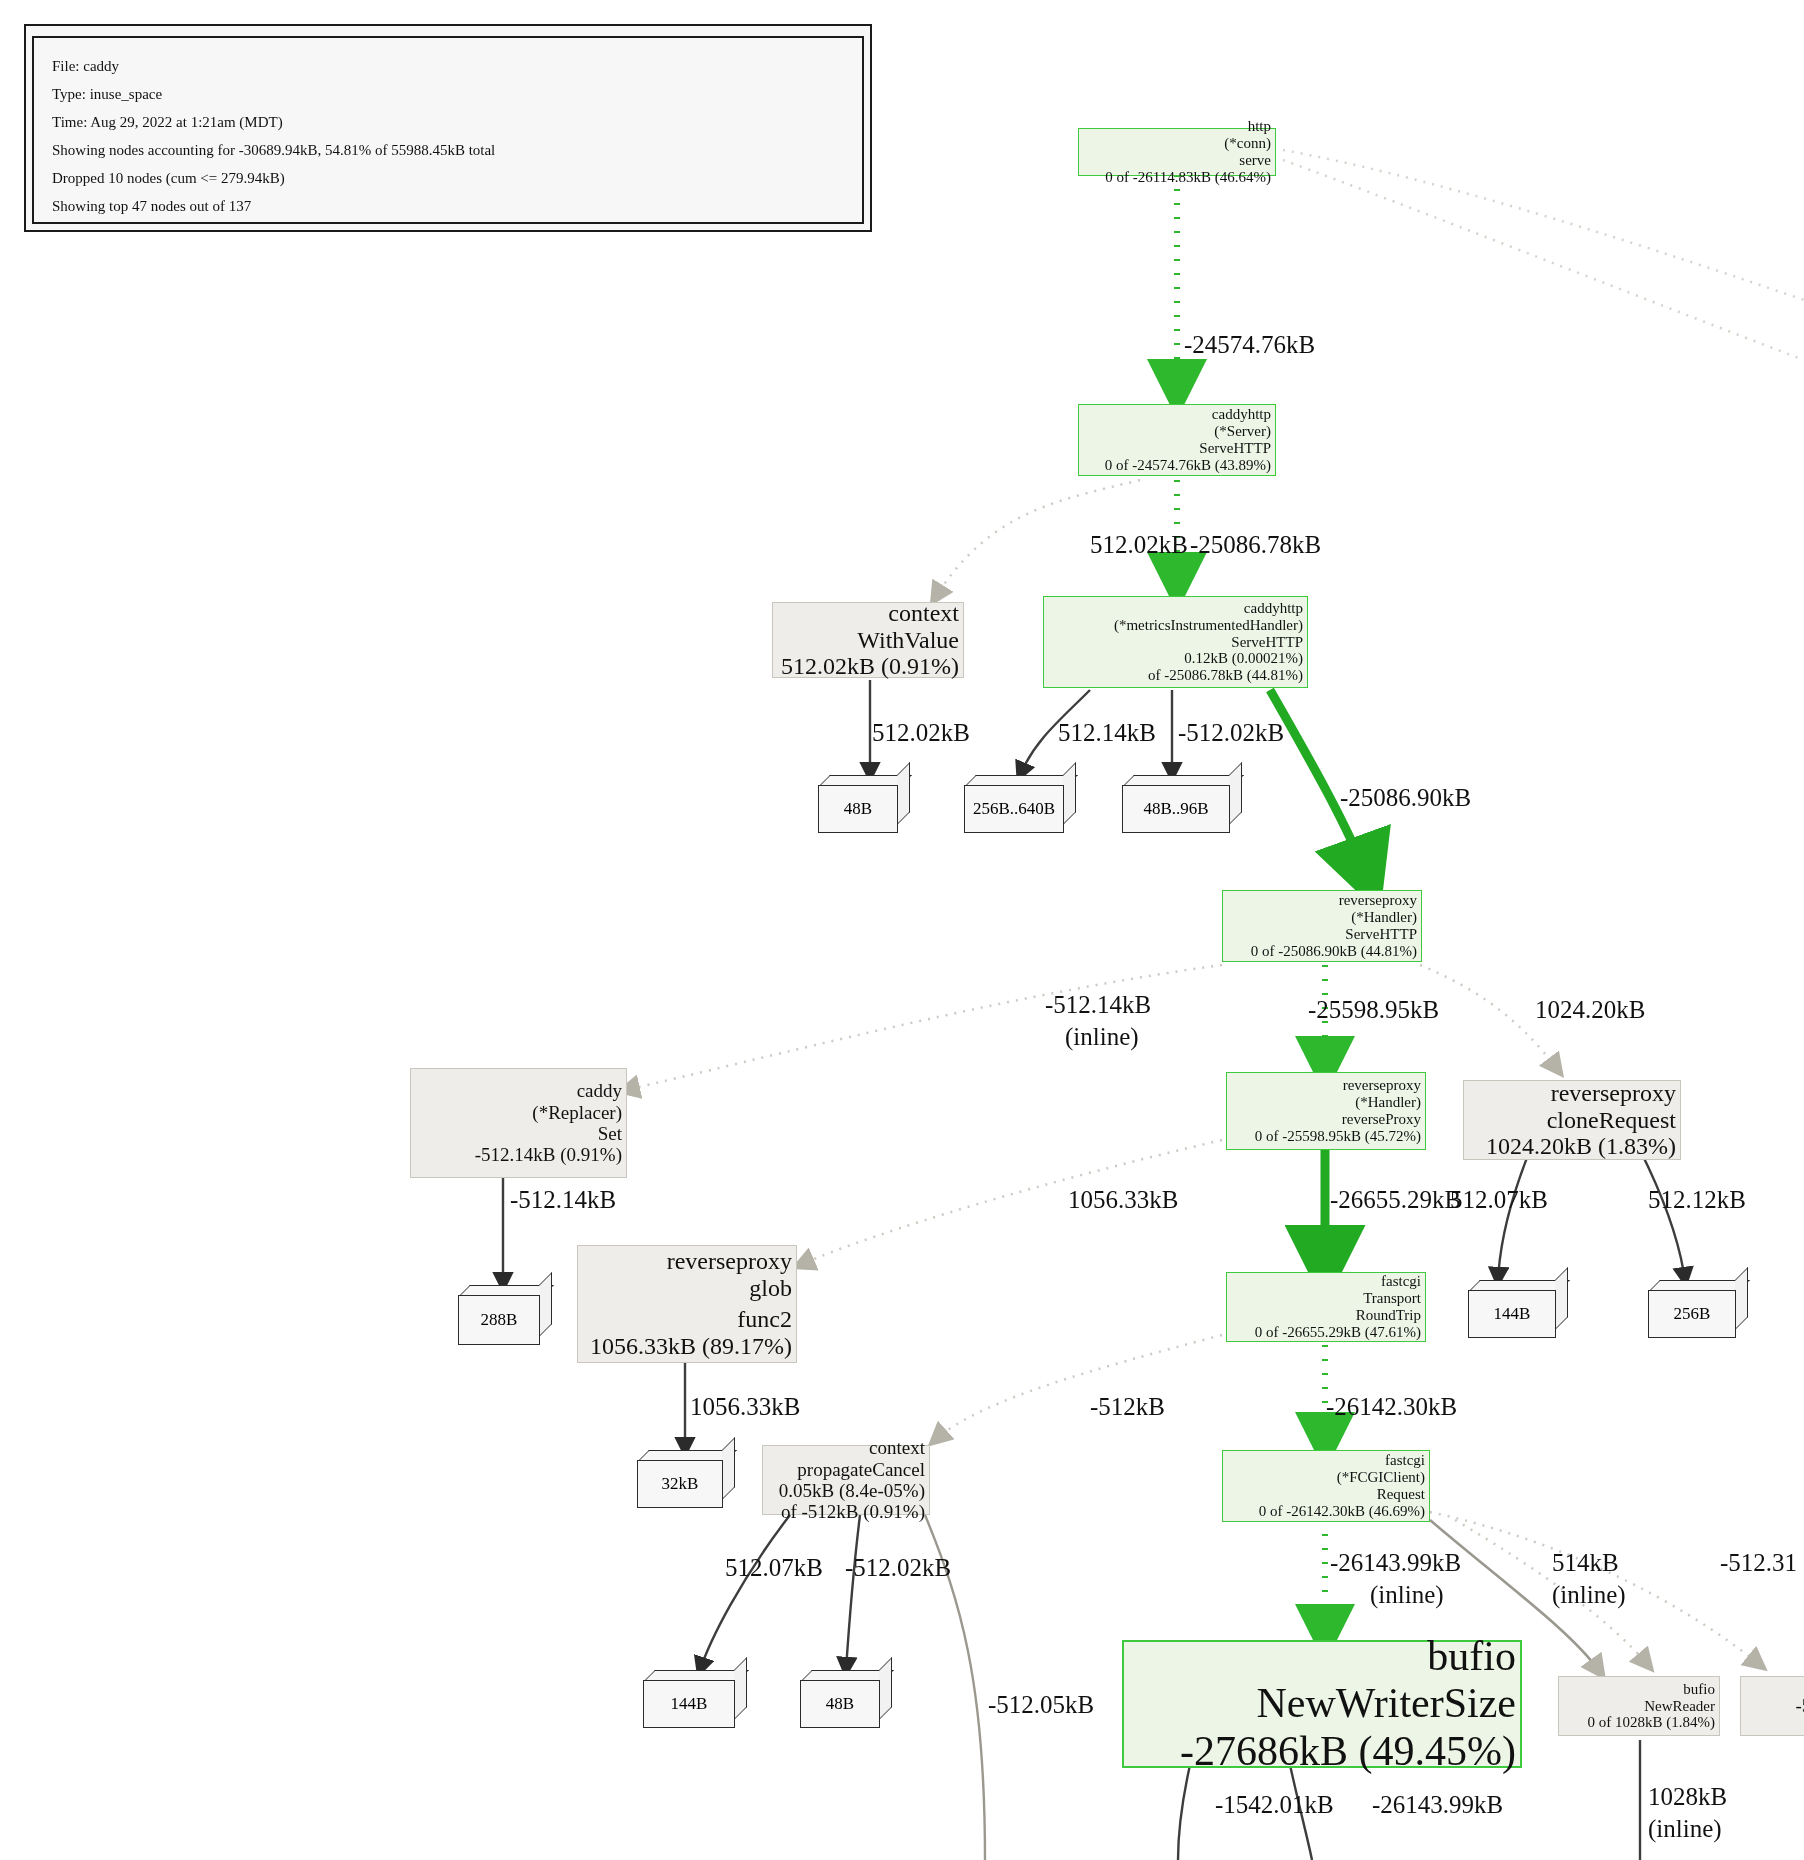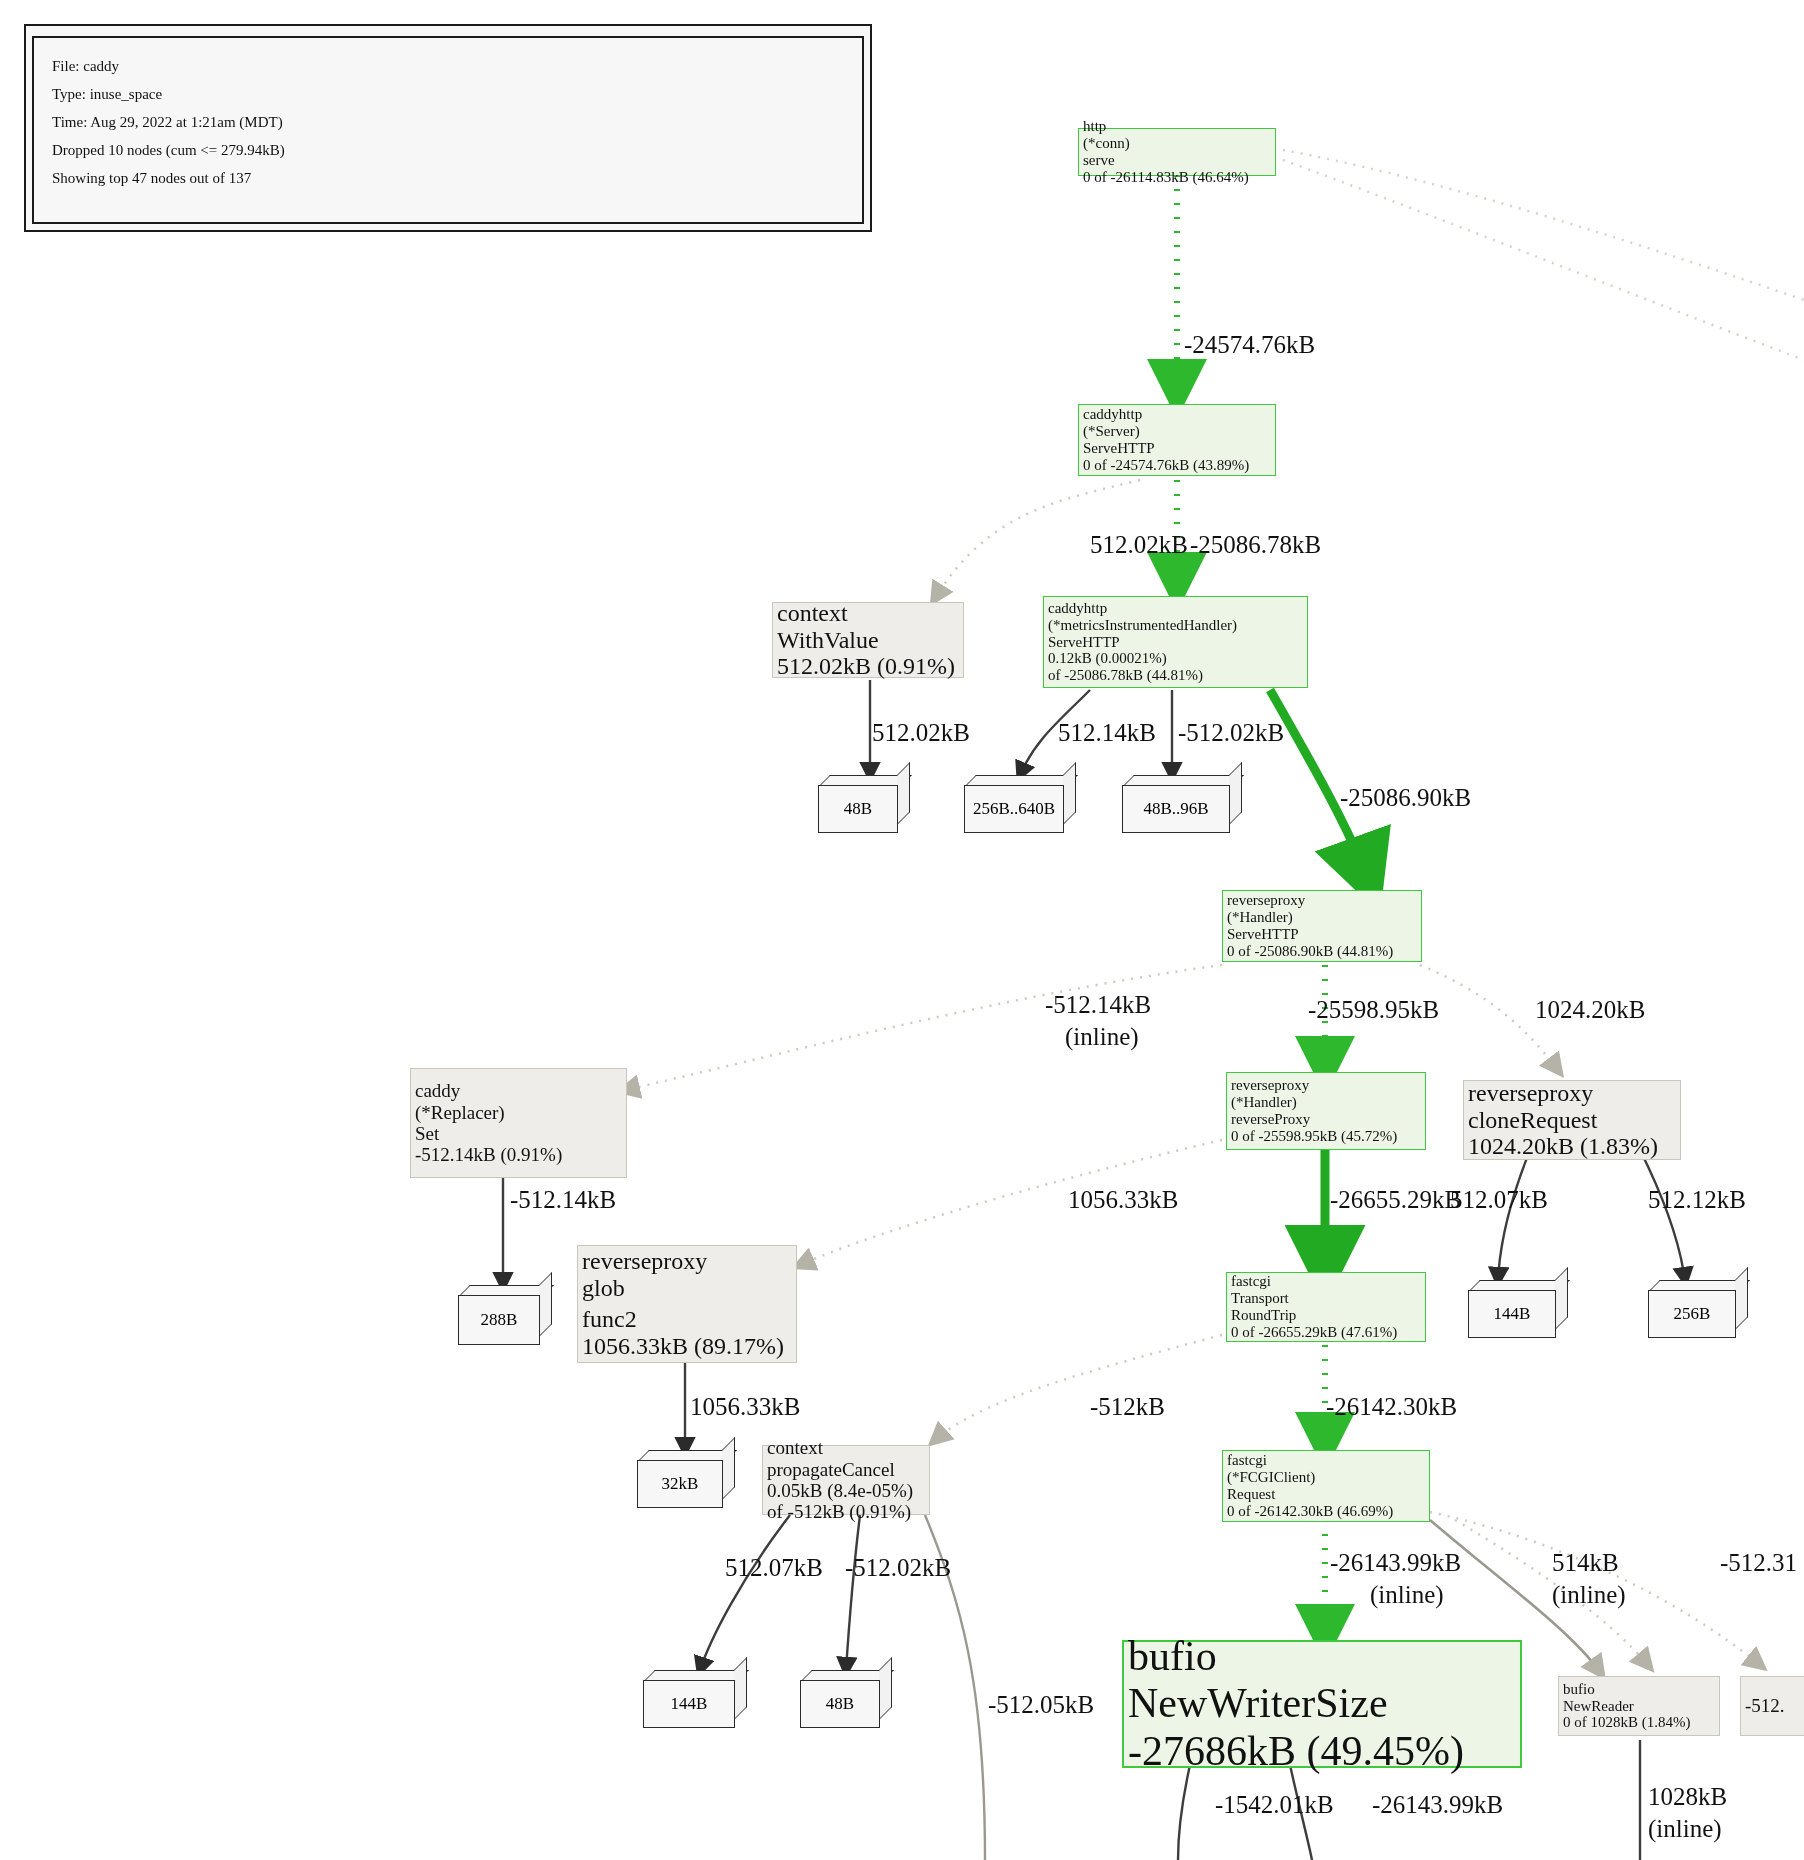--- a/index.html
+++ b/index.html
@@ -46,21 +46,21 @@
     color: #111;
   }
   .legend-gap { height: 22px; }
 
   
   .node {
     position: absolute;
     box-sizing: border-box;
     display: flex;
     flex-direction: column;
-    align-items: flex-start;
+    align-items: flex-end;
     justify-content: center;
     text-align: center;
     background: #edf6e6;
     border: 1.5px solid #3ec93e;
     color: #111;
     padding: 2px 4px;
   }
   .node.grey {
     background: #eeedea;
     border: 1.5px solid #c9c6bd;
@@ -212,20 +212,21 @@
     <path d="M1290,1765 C1300,1810 1308,1840 1312,1860" stroke="#3d3d3d" stroke-width="2.4" fill="none"></path>
 
     <path d="M1640,1740 L1640,1860" stroke="#3d3d3d" stroke-width="2.4" fill="none"></path>
   </svg>
 
   <div class="legend">
     <div class="legend-inner">
       <div class="legend-line">File: caddy</div>
       <div class="legend-line">Type: inuse_space</div>
       <div class="legend-line">Time: Aug 29, 2022 at 1:21am (MDT)</div>
+      <div class="legend-line">Showing nodes accounting for -30689.94kB, 54.81% of 55988.45kB total</div>
       <div class="legend-line">Dropped 10 nodes (cum &lt;= 279.94kB)</div>
       <div class="legend-line">Showing top 47 nodes out of 137</div>
       <div class="legend-gap"></div>
     </div>
   </div>
 
   <div class="node fs-xs" style="left:1078px; top:128px; width:198px; height:48px;">
     <span class="ln">http</span>
     <span class="ln">(*conn)</span>
     <span class="ln">serve</span>

